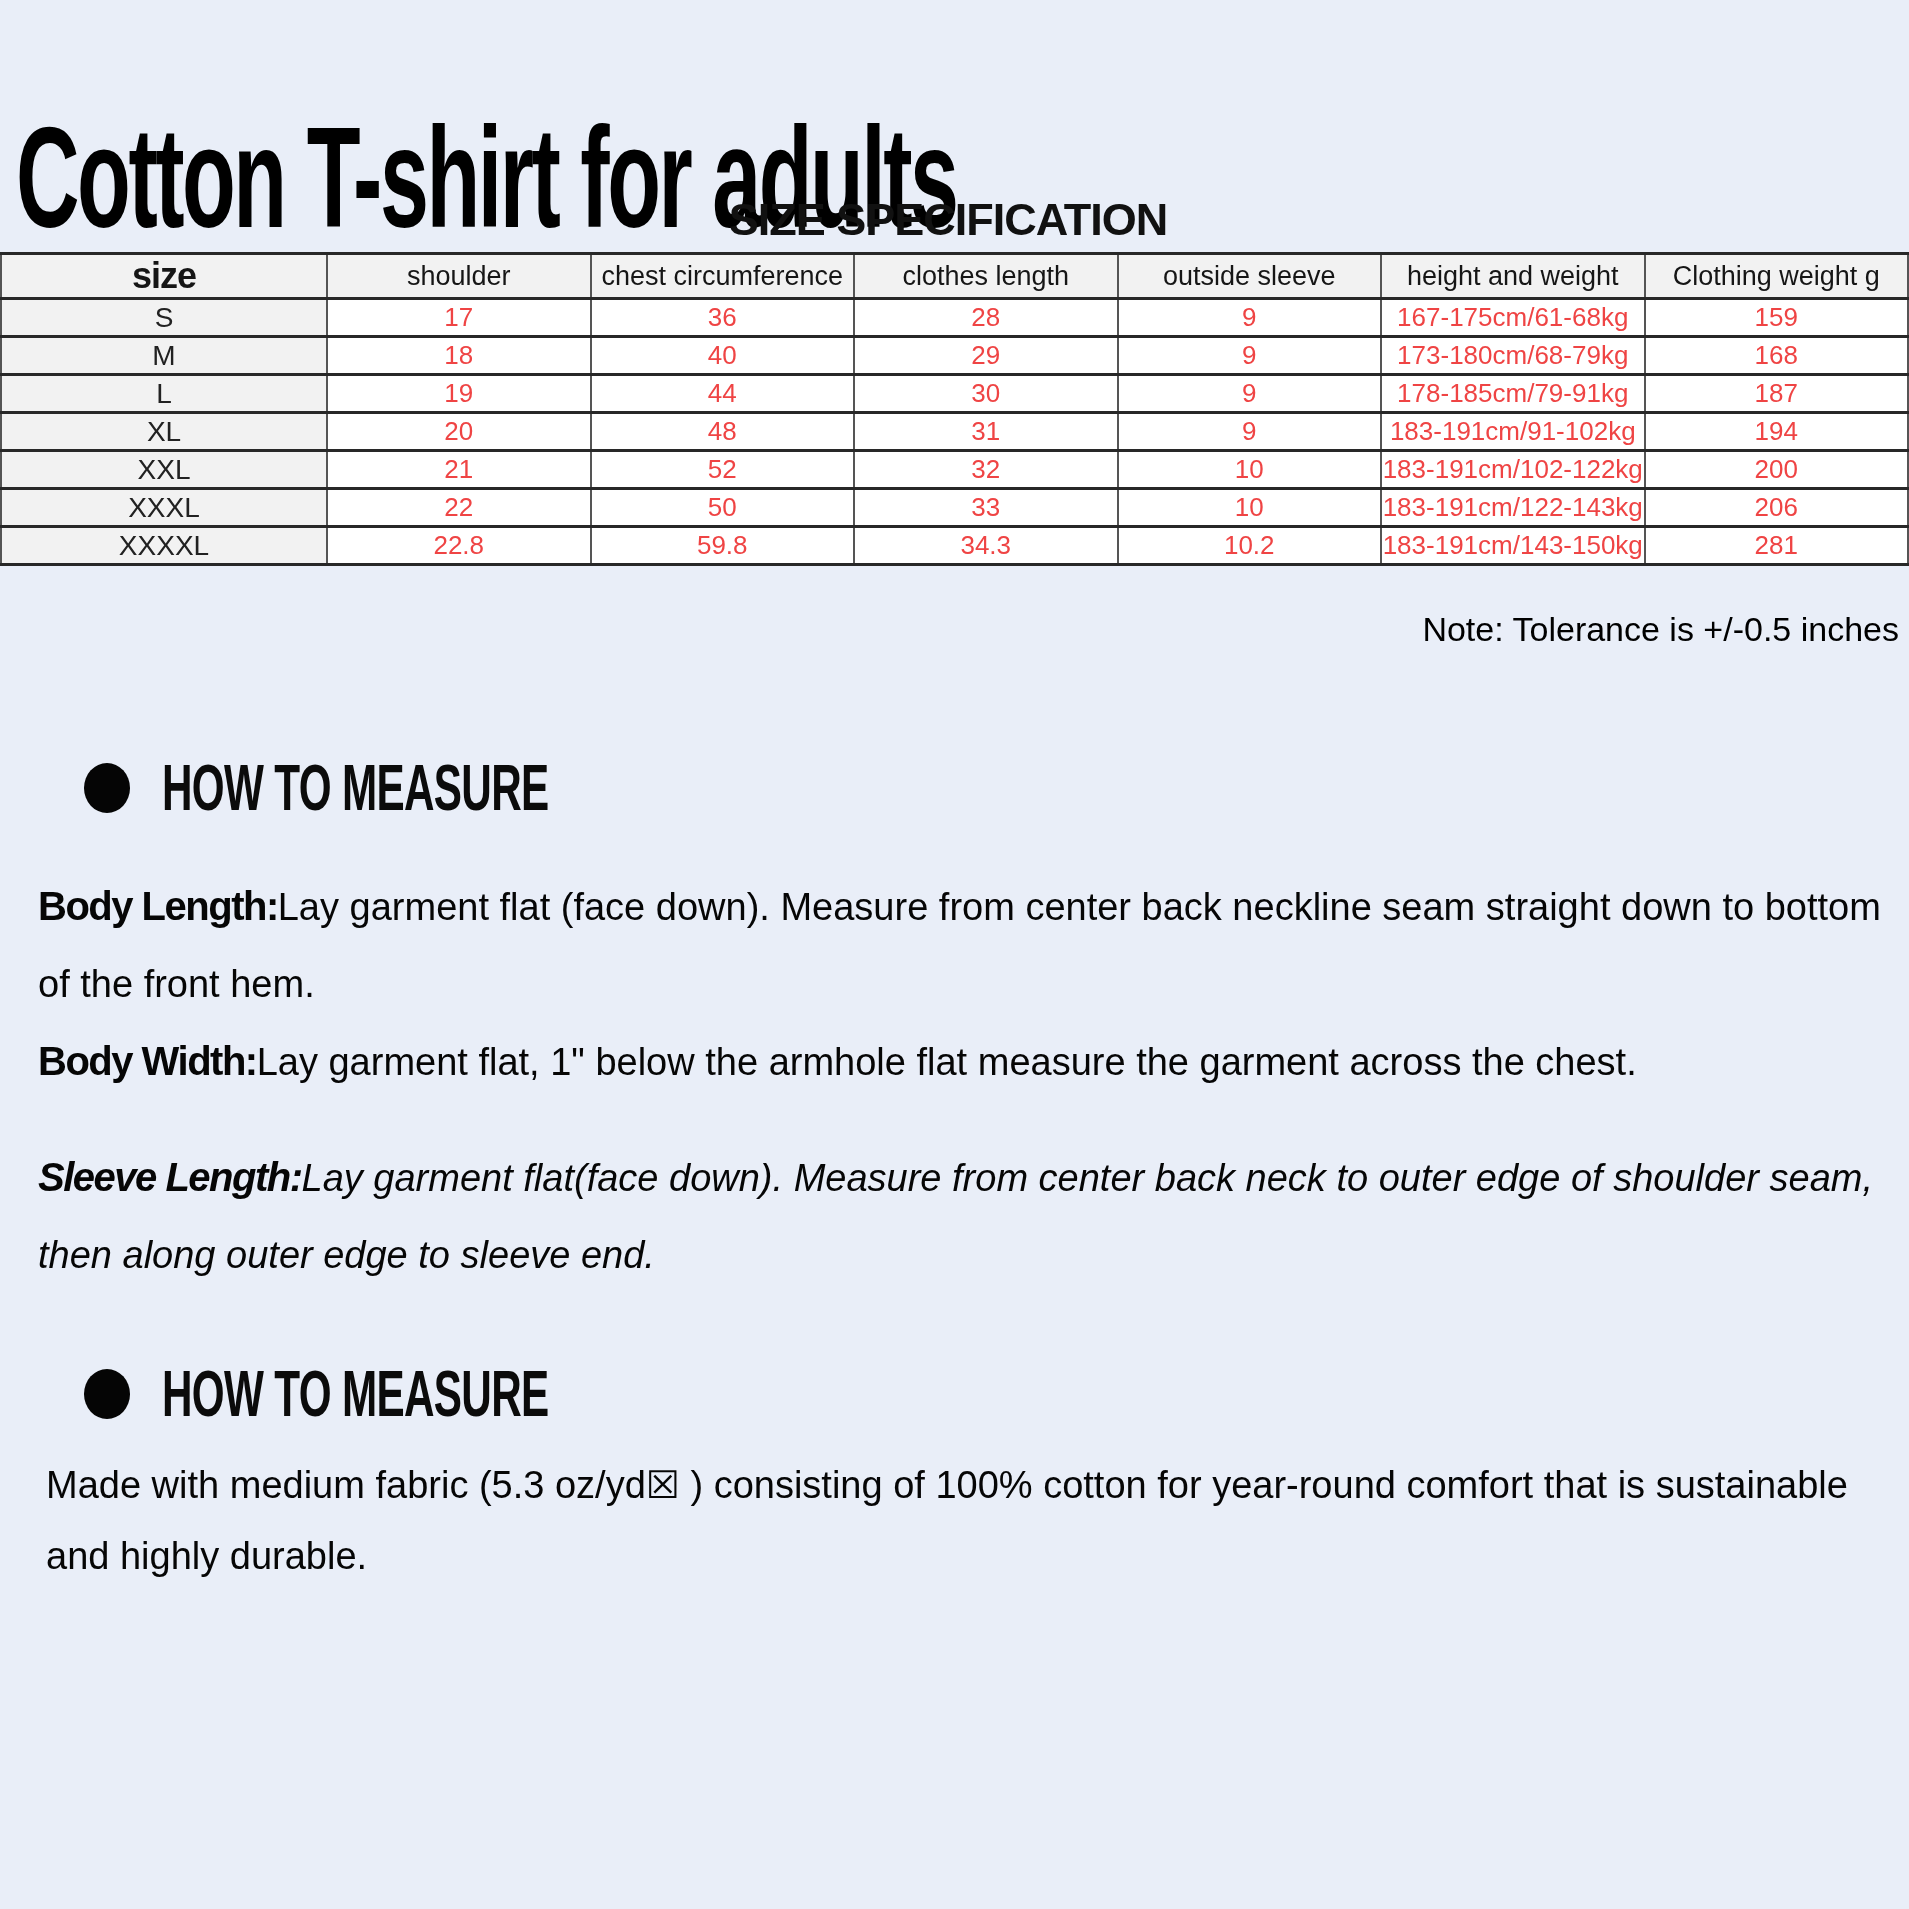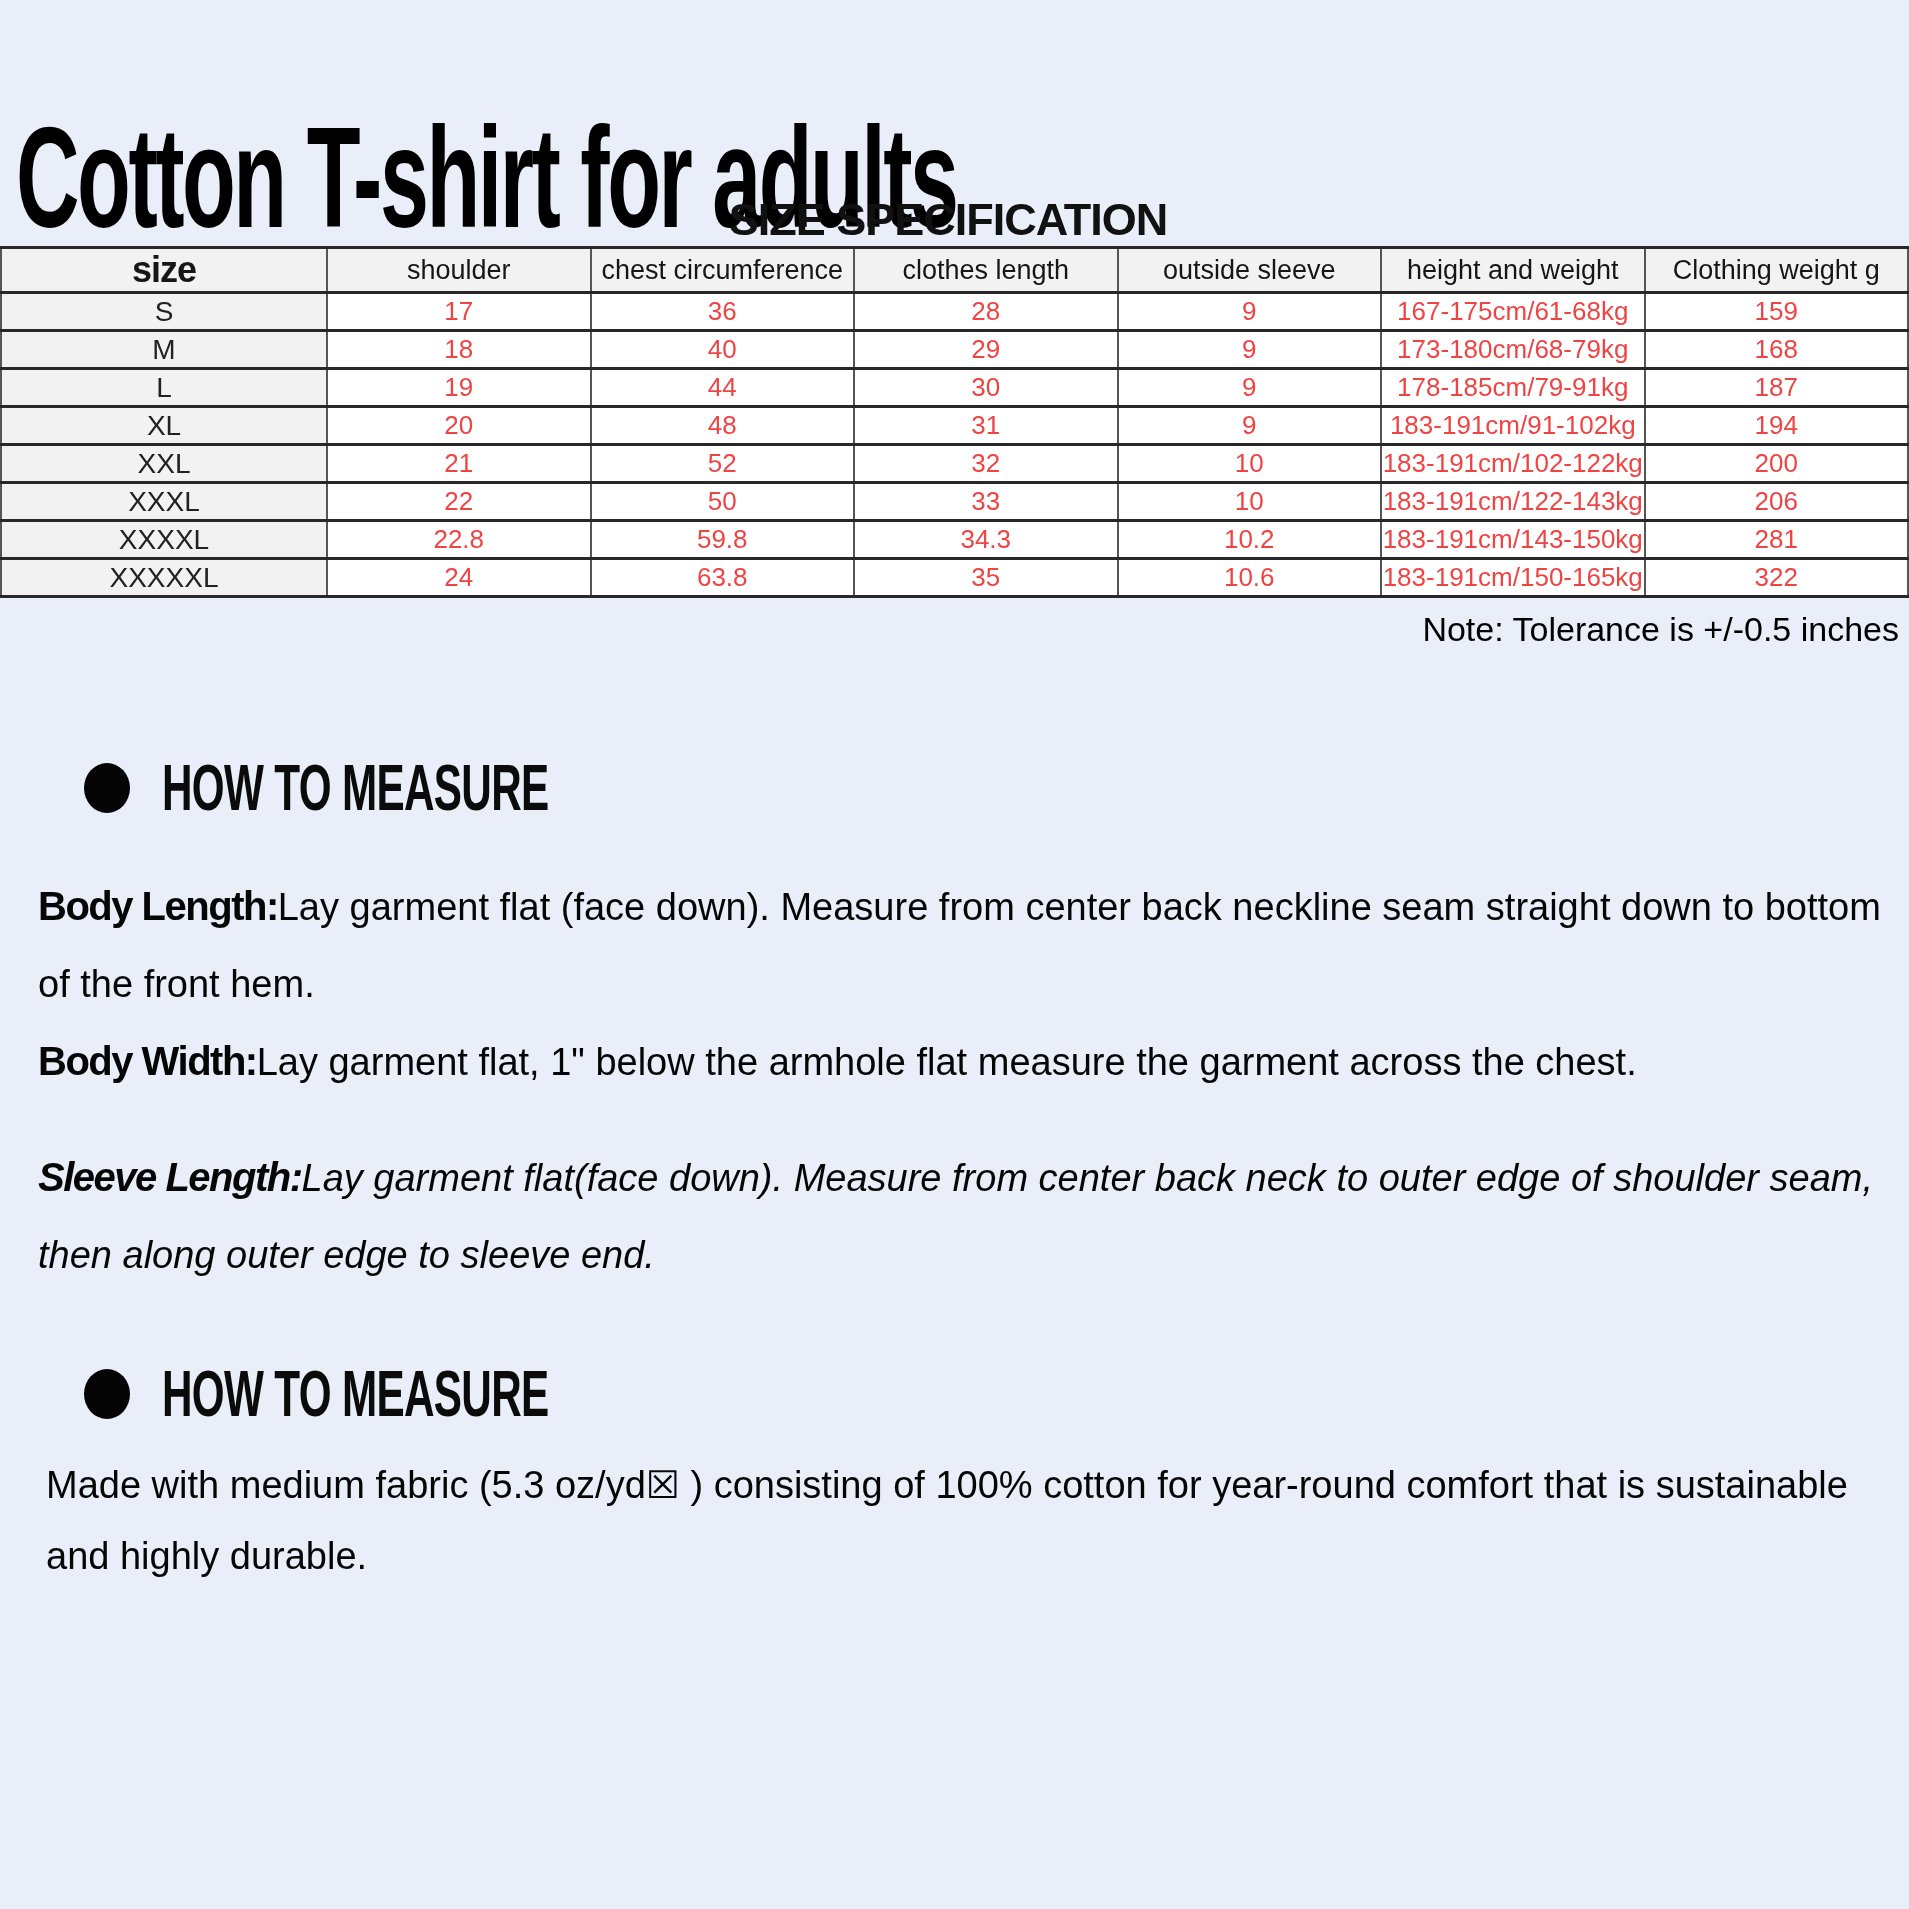--- a/index.html
+++ b/index.html
@@ -32,21 +32,21 @@
     text-align: center;
     font-size: 45px;
     font-weight: 700;
     letter-spacing: -1px;
     color: #111;
     margin-left: 36px;
   }
 
   table.size-table {
     position: absolute;
-    top: 246px; left: 0;
+    top: 252px; left: 0;
     width: 1909px;
     border-collapse: collapse;
     table-layout: fixed;
   }
   col.c-size { width: 326px; }
   .size-table th, .size-table td {
     border-left: 2px solid #555;
     border-right: 2px solid #555;
     border-top: 3px solid #282828;
     border-bottom: 3px solid #282828;
@@ -220,29 +220,20 @@
         </tr>
         <tr>
           <th>XXXXL</th>
           <td>22.8</td>
           <td>59.8</td>
           <td>34.3</td>
           <td>10.2</td>
           <td>183-191cm/143-150kg</td>
           <td>281</td>
         </tr>
-        <tr>
-          <th>XXXXXL</th>
-          <td>24</td>
-          <td>63.8</td>
-          <td>35</td>
-          <td>10.6</td>
-          <td>183-191cm/150-165kg</td>
-          <td>322</td>
-        </tr>
       </tbody>
   </table>
 
   <div class="tolerance-note">Note: Tolerance is +/-0.5 inches</div>
 
   <div class="section-heading sh1">
     <span class="bullet"></span>
     <span class="heading-text">HOW TO MEASURE</span>
   </div>
 

